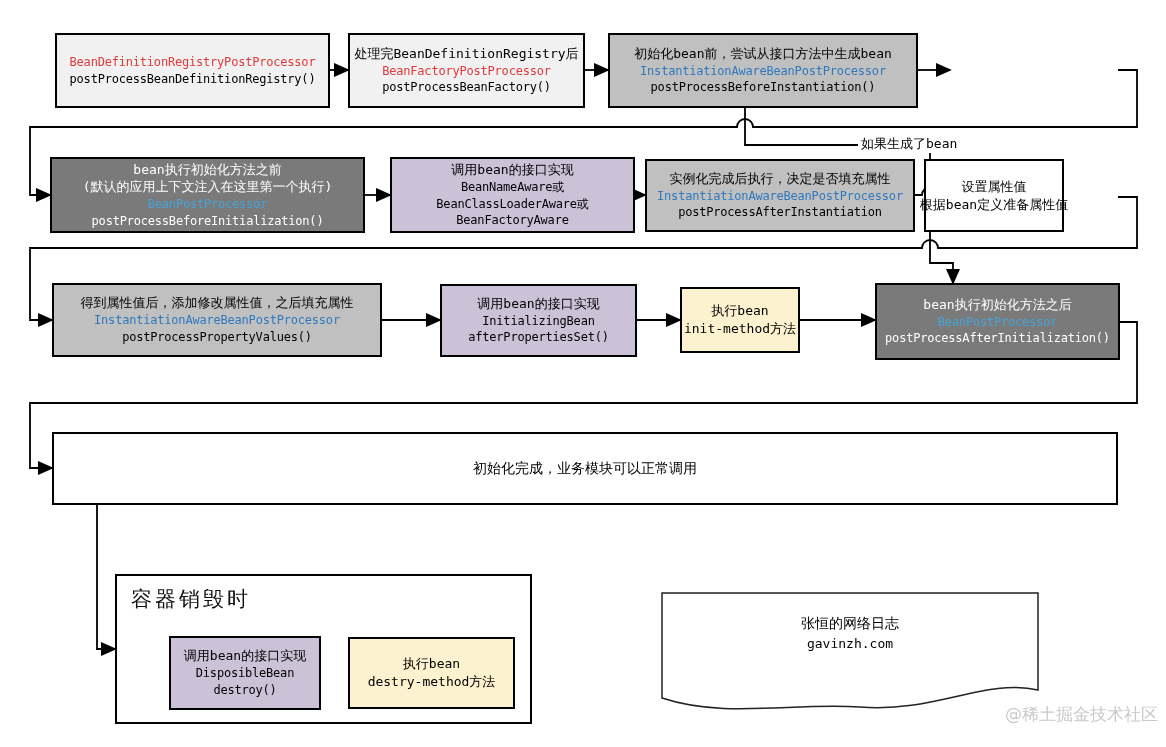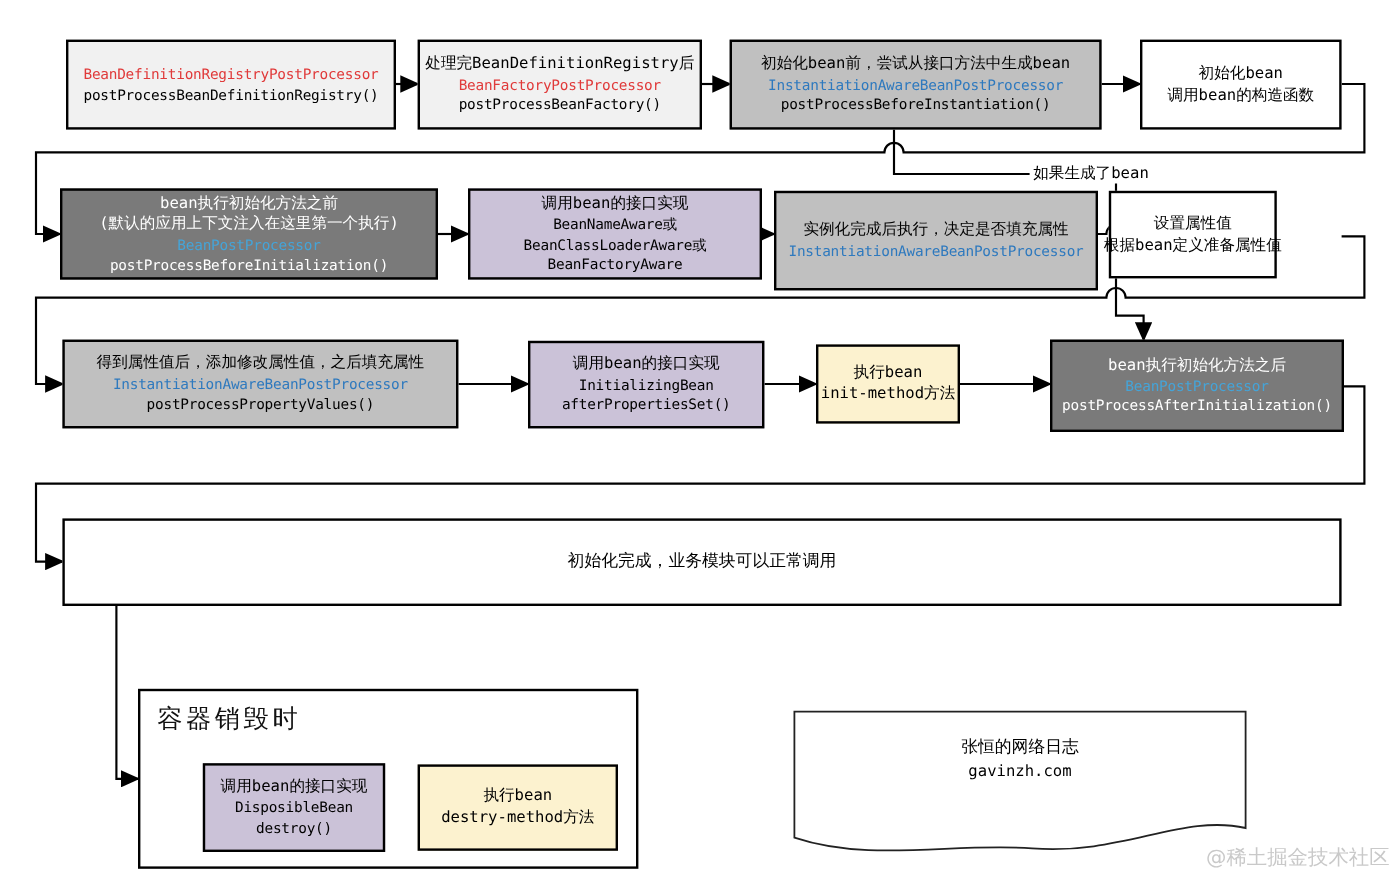--- a/index.html
+++ b/index.html
@@ -100,42 +100,39 @@
     <span class="code t-red">BeanFactoryPostProcessor</span>
     <span class="code">postProcessBeanFactory()</span>
   </div>
 
   <div class="box silver" style="left:608px;top:33px;width:310px;height:75px;justify-content:center;">
     <span>初始化bean前，尝试从接口方法中生成bean</span>
     <span class="code t-blue">InstantiationAwareBeanPostProcessor</span>
     <span class="code">postProcessBeforeInstantiation()</span>
   </div>
 
-  <div class="box white" style="left:950px;top:33px;width:168px;height:75px;">
-    <span>初始化bean</span>
-    <span>调用bean的构造函数</span>
-  </div>
 
   <div class="box dark" style="left:50px;top:157px;width:315px;height:76px;">
     <span>bean执行初始化方法之前</span>
     <span>(默认的应用上下文注入在这里第一个执行)</span>
     <span class="code t-blue-dark">BeanPostProcessor</span>
     <span class="code">postProcessBeforeInitialization()</span>
   </div>
 
   <div class="box purple" style="left:390px;top:157px;width:245px;height:76px;">
     <span>调用bean的接口实现</span>
     <span class="code">BeanNameAware或</span>
     <span class="code">BeanClassLoaderAware或</span>
     <span class="code">BeanFactoryAware</span>
   </div>
 
-  <div class="box silver" style="left:645px;top:159px;width:270px;height:83px;">
+  <div class="box silver" style="left:645px;top:159px;width:270px;height:73px;">
     <span>实例化完成后执行，决定是否填充属性</span>
     <span class="code t-blue">InstantiationAwareBeanPostProcessor</span>
+    <span class="code">postProcessAfterInstantiation</span>
   </div>
 
   <div class="box white" style="left:924px;top:159px;width:140px;height:73px;">
     <span>设置属性值</span>
     <span>根据bean定义准备属性值</span>
   </div>
 
   <div class="box silver" style="left:52px;top:283px;width:330px;height:74px;">
     <span>得到属性值后，添加修改属性值，之后填充属性</span>
     <span class="code t-blue">InstantiationAwareBeanPostProcessor</span>

